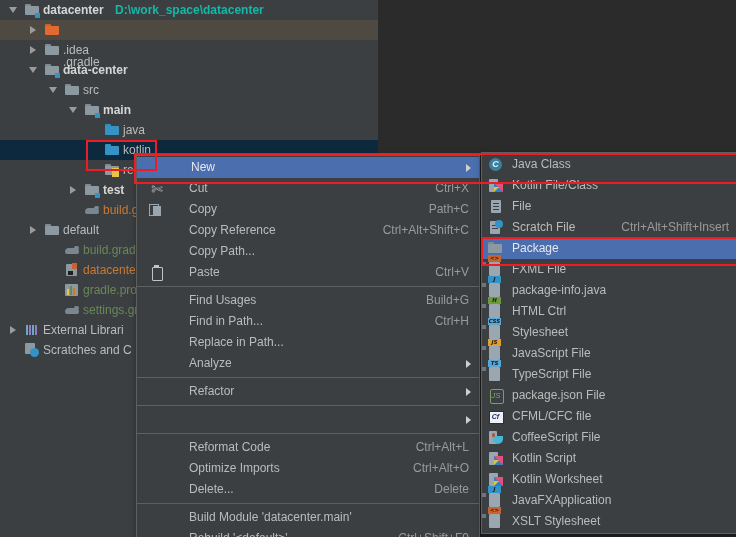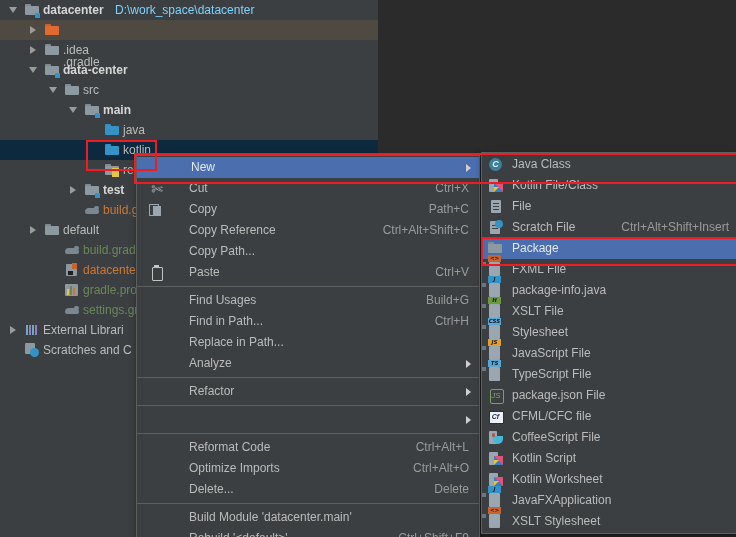--- a/index.html
+++ b/index.html
@@ -25,21 +25,21 @@
     position:absolute;top:0;width:11px;height:20px;
   }
   .row .tw::before{
     content:"";position:absolute;left:2px;top:6px;
     border-style:solid;
   }
   .tw.closed::before{border-width:4px 0 4px 6px;border-color:transparent transparent transparent #9b9b9b;}
   .tw.open::before{border-width:6px 4px 0 4px;border-color:#9b9b9b transparent transparent transparent;left:1px;top:7px;}
   .ico{position:absolute;top:3px;width:14px;height:14px;}
   .lbl{position:absolute;top:0;}
-  .sub{color:#7dd3fc;font-weight:normal;}
+  .sub{color:#14b8a6;font-weight:bold;}
   .bold{font-weight:bold;color:#d6d6d6;}
 
   
   .fld{position:relative;}
   .fld i{position:absolute;display:block;}
   .fld .tab{left:0;top:1px;width:6px;height:3px;border-radius:1px 1px 0 0;}
   .fld .body{left:0;top:3px;width:14px;height:9px;border-radius:1px;}
   .badge{position:absolute;right:-1px;bottom:-1px;width:5px;height:5px;background:#3592c4;}
 
   
@@ -396,21 +396,21 @@
     <div class="mi">
       <span class="mico"><span class="fico"><i class="pg" style="background:#9aa7b0"></i><i class="fold"></i><i class="tag" style="background:#c9622c">&lt;&gt;</i></span></span>
       <span class="mtext">FXML File</span>
     </div>
     <div class="mi">
       <span class="mico"><span class="fico"><i class="pg" style="background:#9aa7b0"></i><i class="fold"></i><i class="tag" style="background:#3592c4">J</i></span></span>
       <span class="mtext">package-info.java</span>
     </div>
     <div class="mi">
       <span class="mico"><span class="fico"><i class="pg" style="background:#9aa7b0"></i><i class="fold"></i><i class="tag" style="background:#6a9a3a">H</i></span></span>
-      <span class="mtext">XSLT File</span>
+      <span class="mtext">HTML Ctrl</span>
     </div>
     <div class="mi">
       <span class="mico"><span class="fico"><i class="pg" style="background:#9aa7b0"></i><i class="fold"></i><i class="tag" style="background:#5aa7d6">CSS</i></span></span>
       <span class="mtext">Stylesheet</span>
     </div>
     <div class="mi">
       <span class="mico"><span class="fico"><i class="pg" style="background:#9aa7b0"></i><i class="fold"></i><i class="tag" style="background:#e0a030">JS</i></span></span>
       <span class="mtext">JavaScript File</span>
     </div>
     <div class="mi">

